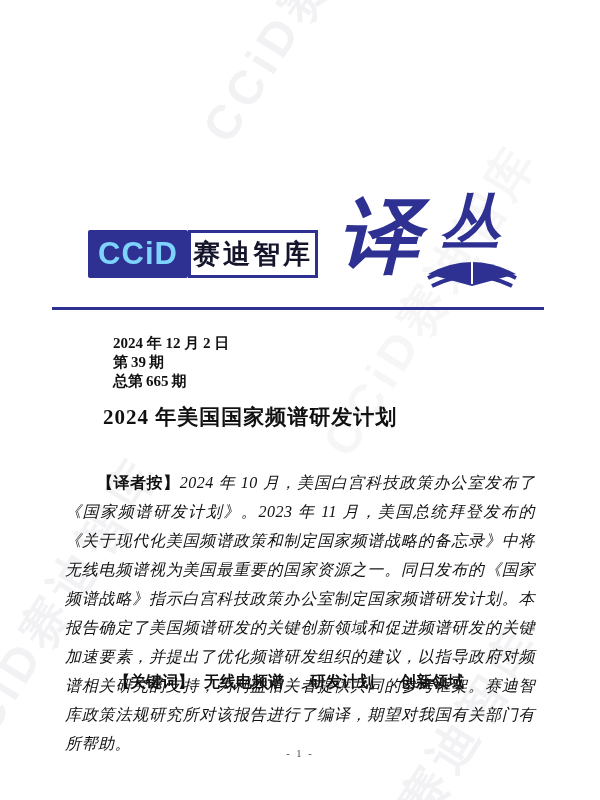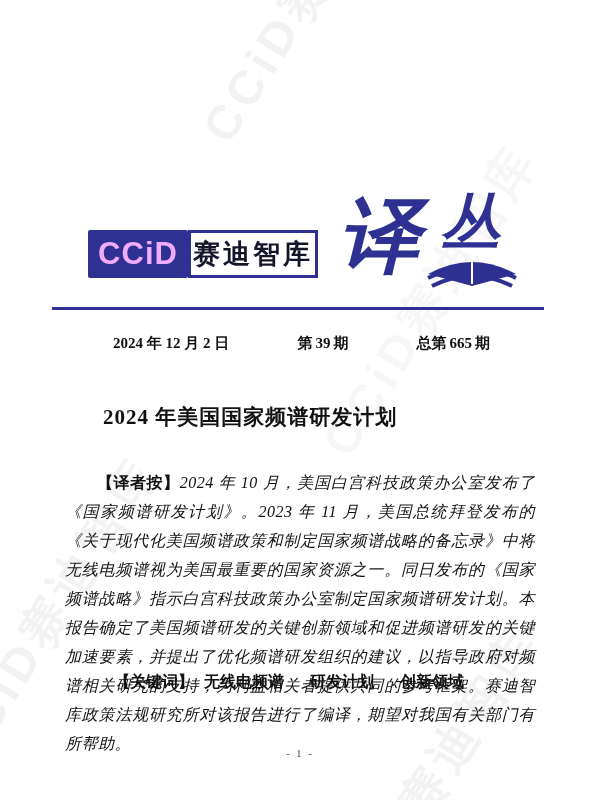--- a/index.html
+++ b/index.html
@@ -31,21 +31,21 @@
   .wm-br    {left:432px; top:782px;}
 
   
   .logo-group{
     position:absolute; left:88px; top:230px;
     display:flex; align-items:stretch;
   }
   .logo-box{
     width:100px; height:48px;
     background:#2e3192;
-    color:#f0abfc;
+    color:#7dd3fc;
     display:flex; align-items:center; justify-content:center;
     font-family:"Liberation Sans","DejaVu Sans",sans-serif;
     font-weight:bold; font-size:31px; letter-spacing:1px;
     border-radius:2px;
   }
   .logo-name-box{
     width:124px; height:42px;
     border:3px solid #2e3192;
     background:#ffffff;
     display:flex; align-items:center; justify-content:center;
@@ -71,20 +71,21 @@
     background:#2e3192;
   }
 
   
   .issue-row{
     position:absolute; left:65px; top:334px; width:470px;
     box-sizing:border-box; padding:0 45px 0 48px;
     display:flex; justify-content:space-between; align-items:baseline;
     font-weight:bold; font-size:15px;
     font-family:"Liberation Serif","DejaVu Serif",serif;
+    flex-direction:column;
   }
   .issue-num-big{font-size:15px; padding:0 3px;}
   .issue-num{padding:0 3px;margin-top:12px;}
 
   
   .doc-title{
     position:absolute; left:0; top:389px; width:500px;
     text-align:center;
     font-weight:bold; font-size:21px;
     letter-spacing:1px;

